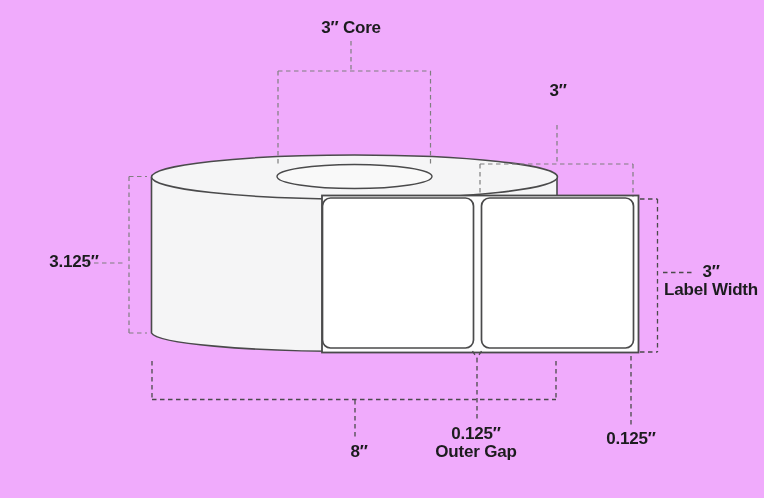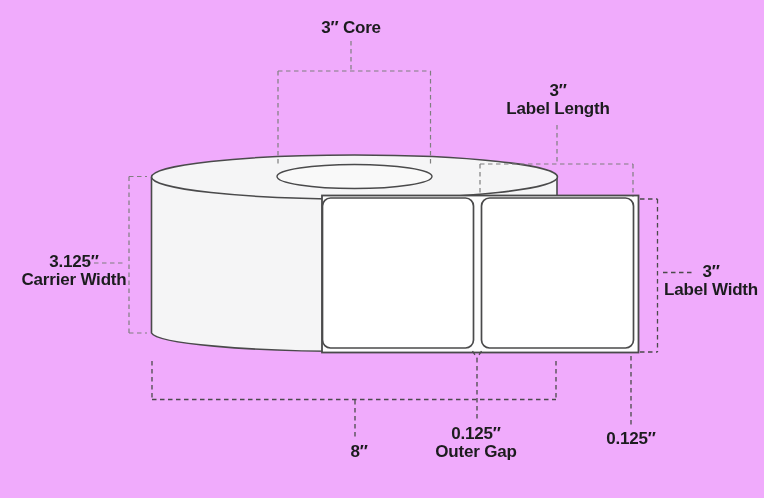--- a/index.html
+++ b/index.html
@@ -69,26 +69,24 @@
       <path d="M 663 272.5 H 694"></path>
     </g>
   </svg>
 
   <div class="dim-label" style="left:351px; top:19px;">
     <div>3″ Core</div>
   </div>
 
   <div class="dim-label" style="left:558px; top:82px;">
     <div>3″</div>
-    <div>Label Length</div>
   </div>
 
   <div class="dim-label" style="left:62px; top:253px;margin-left:12px;">
     <div>3.125″</div>
-    <div>Carrier Width</div>
   </div>
 
   <div class="dim-label" style="left:711px; top:263px;">
     <div>3″</div>
     <div>Label Width</div>
   </div>
 
   <div class="dim-label" style="left:359px; top:443px;">
     <div>8″</div>
   </div>

